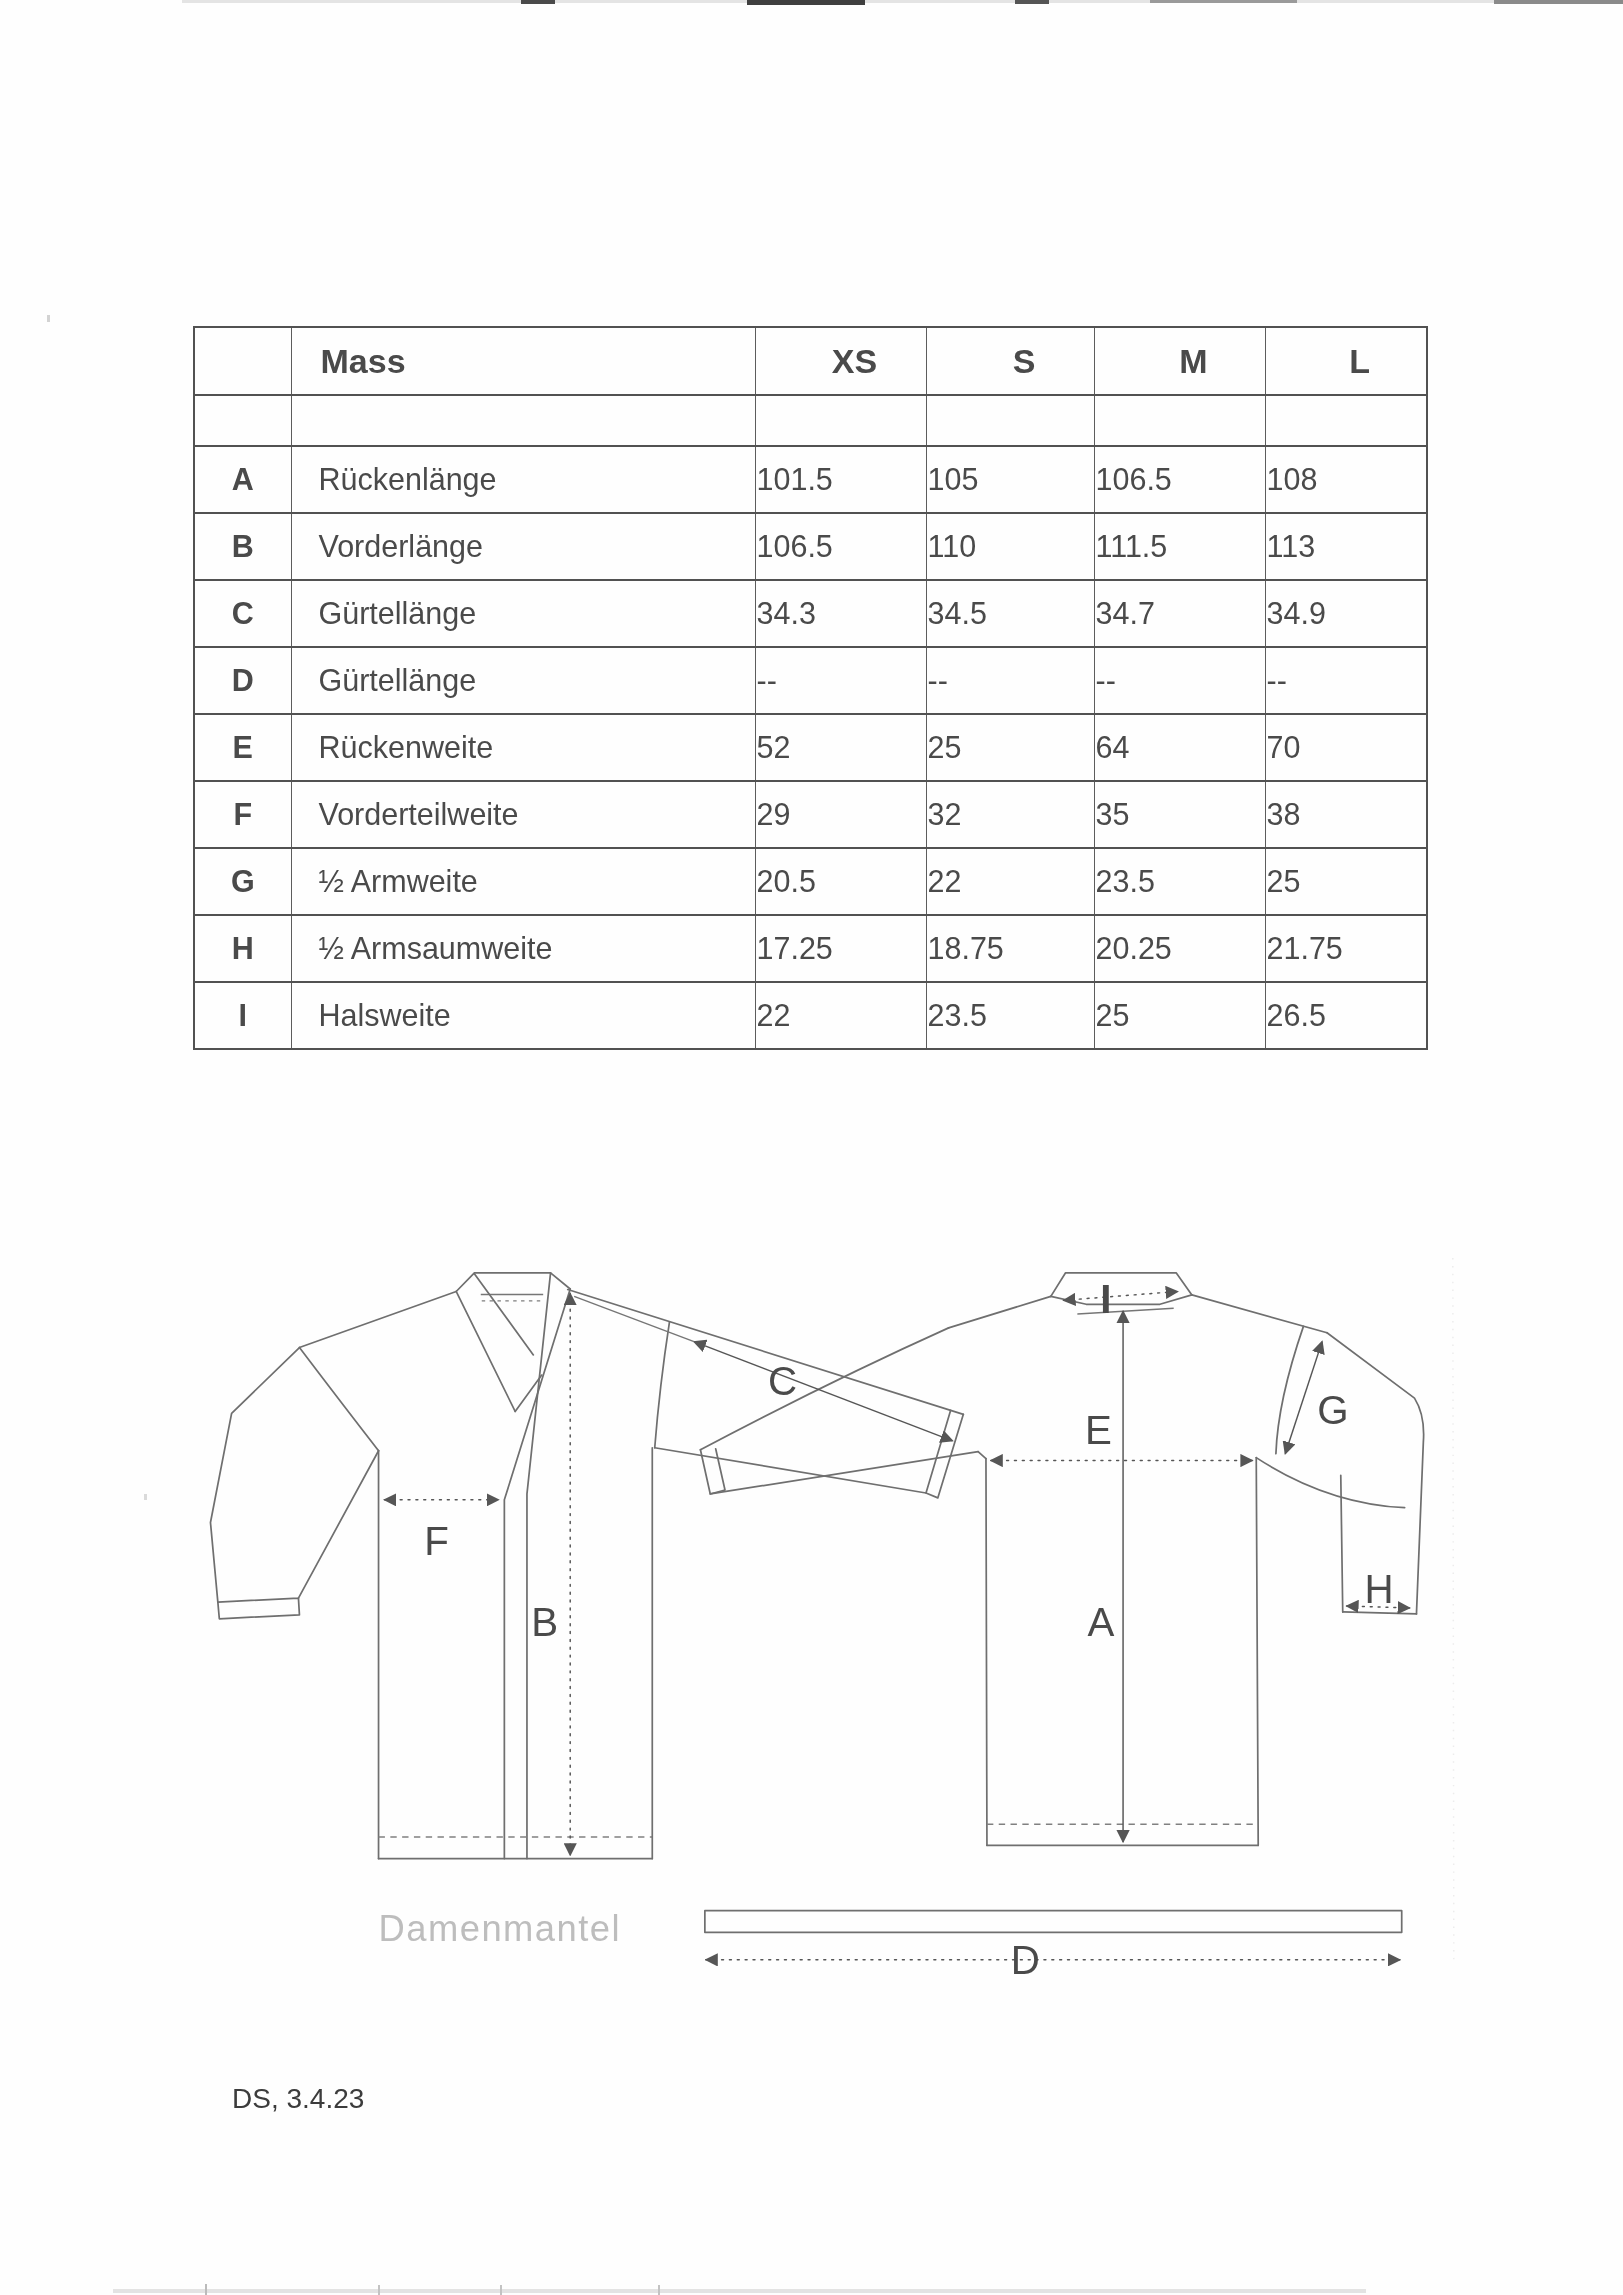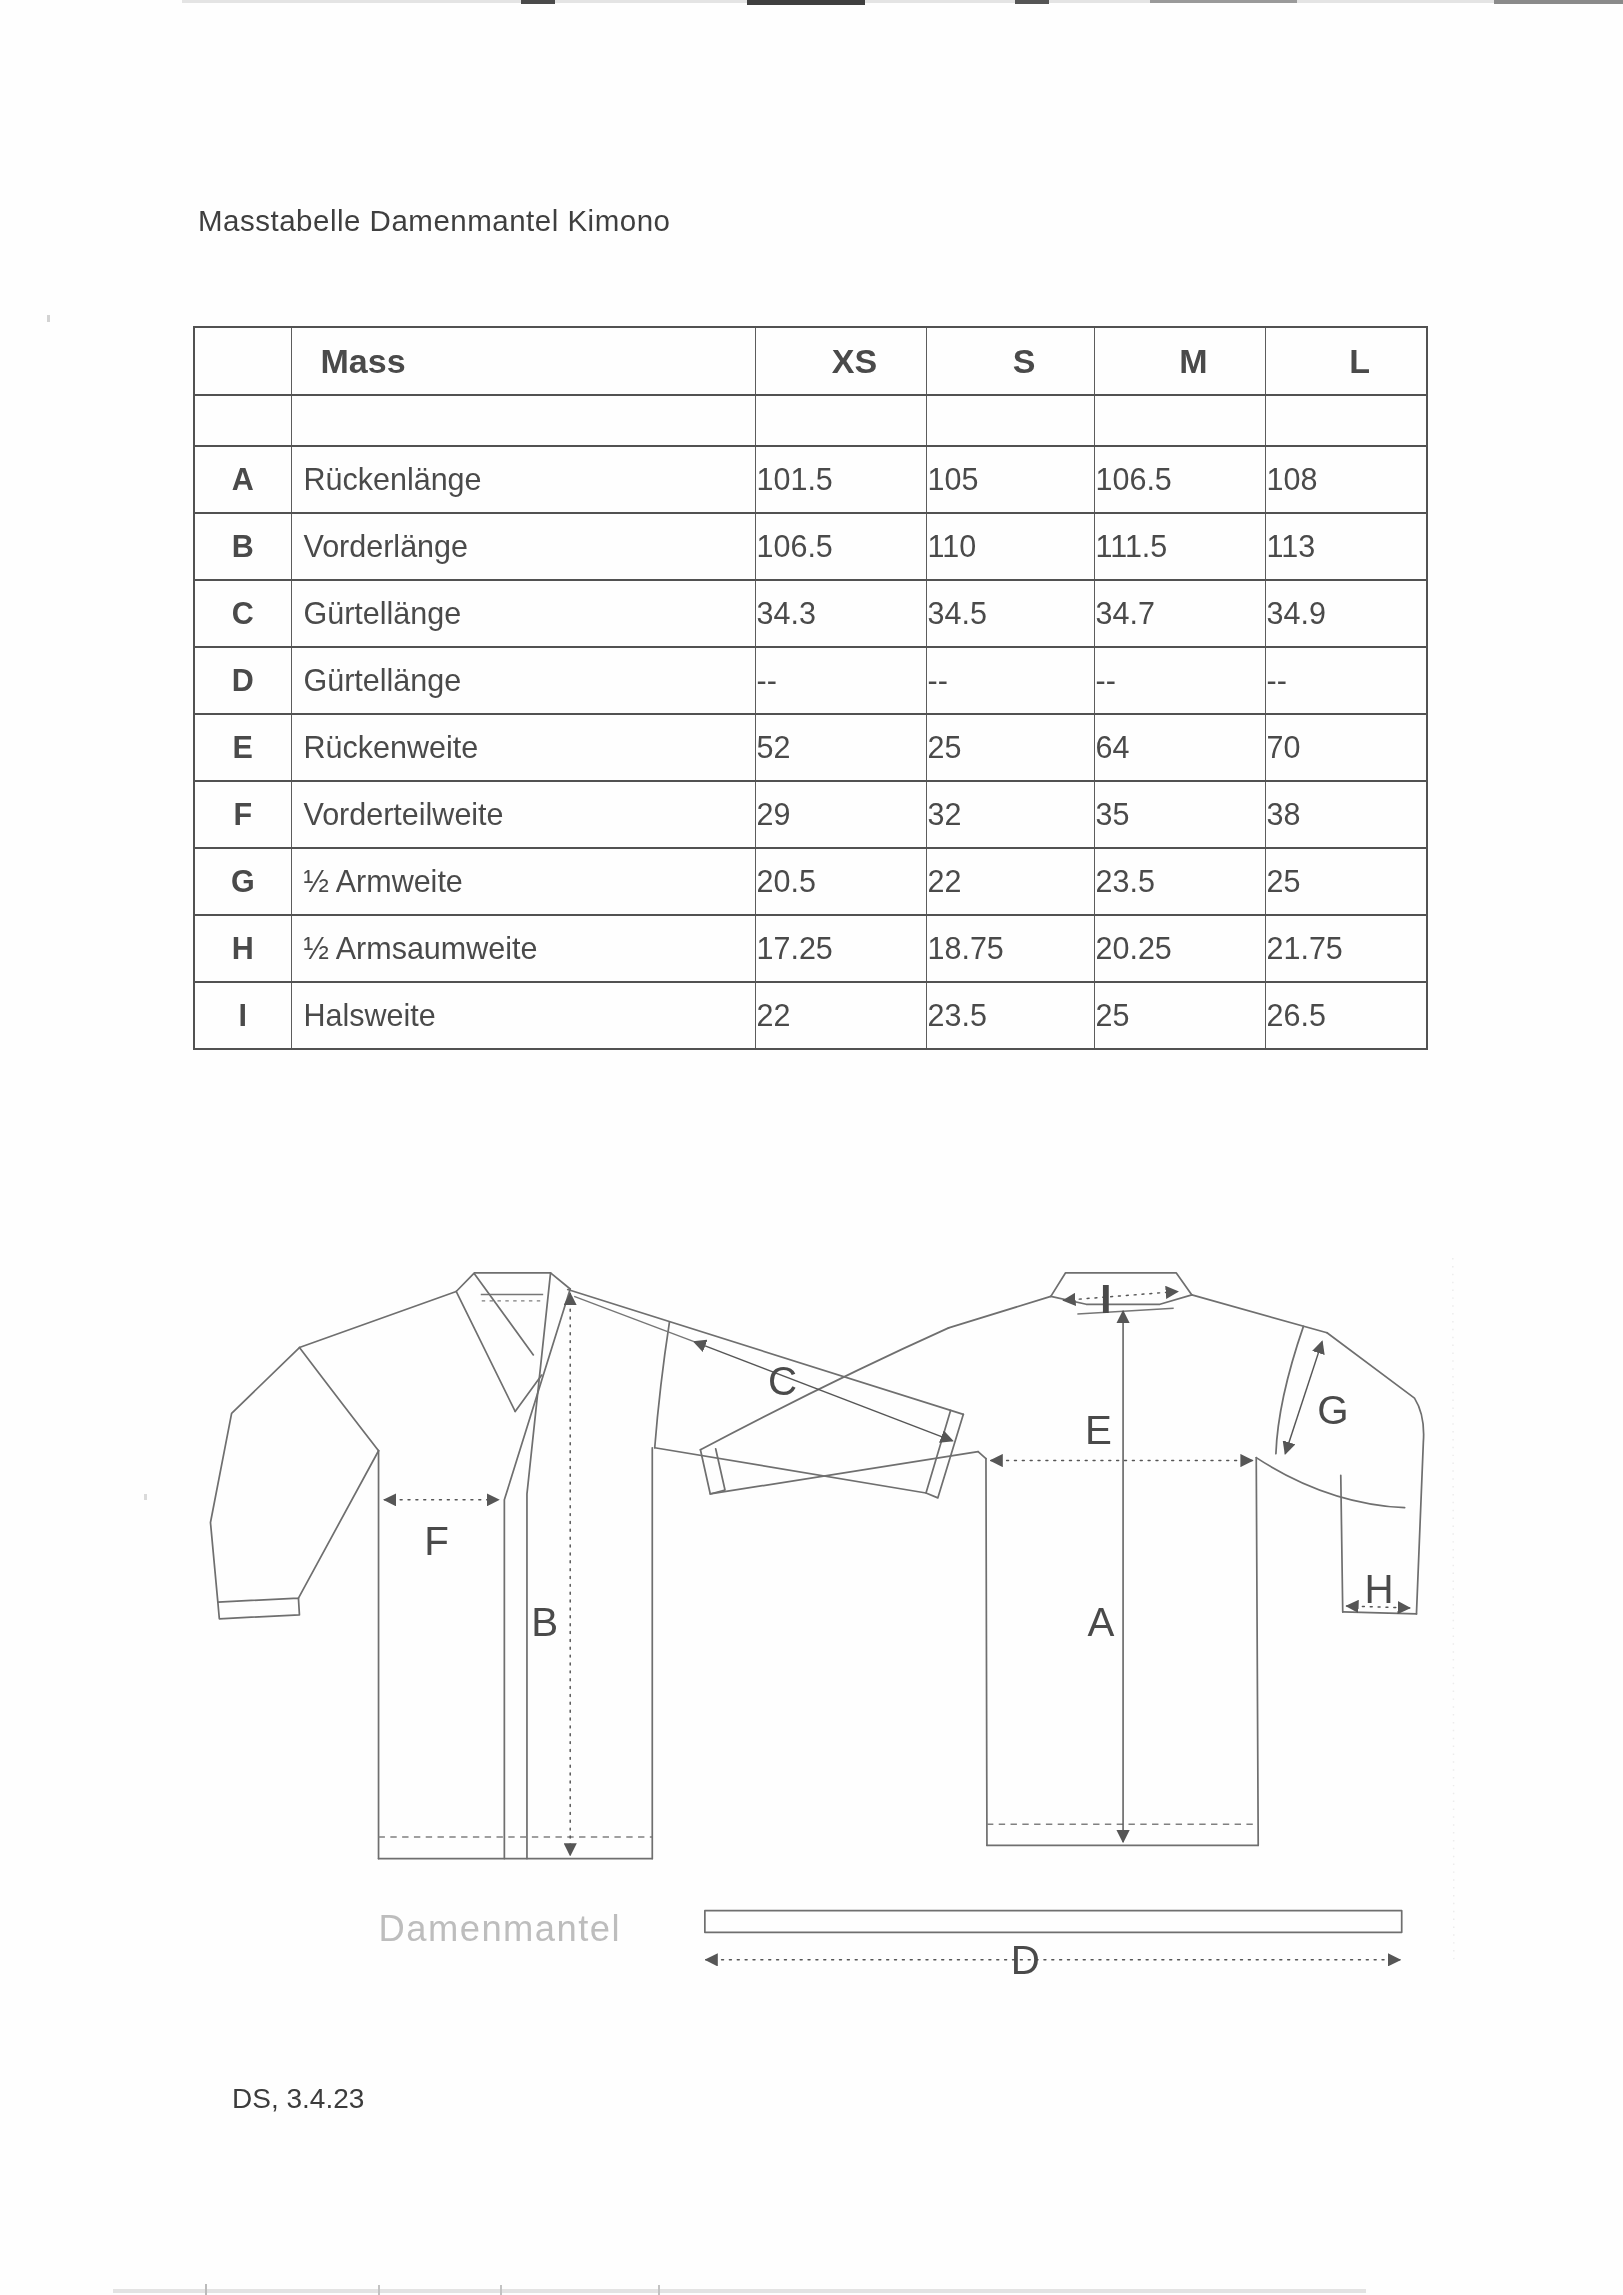--- a/index.html
+++ b/index.html
@@ -22,21 +22,21 @@
              border:2.5px solid #525252;}
   table.mtab th,table.mtab td{border-left:1.5px solid #5c5c5c;border-right:1.5px solid #5c5c5c;
              border-top:2.5px solid #525252;border-bottom:2.5px solid #525252;
              vertical-align:middle;color:#4a4a4a;overflow:hidden;white-space:nowrap;}
   tr.hrow th{height:64px;font-size:34px;font-weight:bold;padding-left:29px;}
   th.c-mass{text-align:left;padding-left:14.7px;}
   th.c-size{text-align:center;}
   tr.sprow td{height:47px;}
   tr.drow td{height:63px;font-size:30.5px;}
   td.c-letter{font-size:33px;font-weight:bold;text-align:center;color:#484848;}
-  td.c-label{text-align:left;padding-left:12px;}
+  td.c-label{text-align:left;padding-left:27px;}
   td.c-val{text-align:left;}
 
   
   svg.draw{position:absolute;left:0;top:0;width:1623px;height:2295px;}
   .g   {fill:none;stroke:#6f6f6f;stroke-width:3.5;stroke-linejoin:round;stroke-linecap:round;}
   .gth {fill:none;stroke:#767676;stroke-width:3;stroke-linejoin:round;}
   .gd  {fill:none;stroke:#808080;stroke-width:3;stroke-dasharray:13 11;}
   .cd  {fill:none;stroke:#7d7d7d;stroke-width:2.6;stroke-dasharray:7 9;}
   .m   {fill:none;stroke:#565656;stroke-width:3;}
   .md  {fill:none;stroke:#565656;stroke-width:3;stroke-dasharray:4 12;stroke-linecap:round;}
@@ -58,21 +58,20 @@
   <div class="art" style="left:1150px;top:0;width:147px;height:3.4px;background:#9a9a9a;"></div>
   <div class="art" style="left:1494px;top:0;width:129px;height:3.9px;background:#8a8a8a;"></div>
   <div class="art" style="left:113px;top:2289px;width:1253px;height:3.9px;background:#e3e3e3;"></div>
   <div class="art" style="left:205px;top:2284px;width:2px;height:11.8px;background:#bbbbbb;"></div>
   <div class="art" style="left:378px;top:2285px;width:1.5px;height:10.8px;background:#c3c3c3;"></div>
   <div class="art" style="left:500px;top:2285px;width:1.5px;height:10.8px;background:#c3c3c3;"></div>
   <div class="art" style="left:658px;top:2285px;width:1.5px;height:10.8px;background:#c3c3c3;"></div>
   <div class="art" style="left:47px;top:315px;width:2.9px;height:6.9px;background:#d3d3d3;"></div>
   <div class="art" style="left:144px;top:1494px;width:2.5px;height:5.9px;background:#dadada;"></div>
 
-  <div class="title">Masstabelle Damenmantel Kimono</div>
 
   <table class="mtab">
     <colgroup>
       <col style="width:97px">
         <col style="width:464px">
         <col style="width:171px">
       <col style="width:168px">
         <col style="width:171px">
         <col style="width:162px">
     </colgroup>

